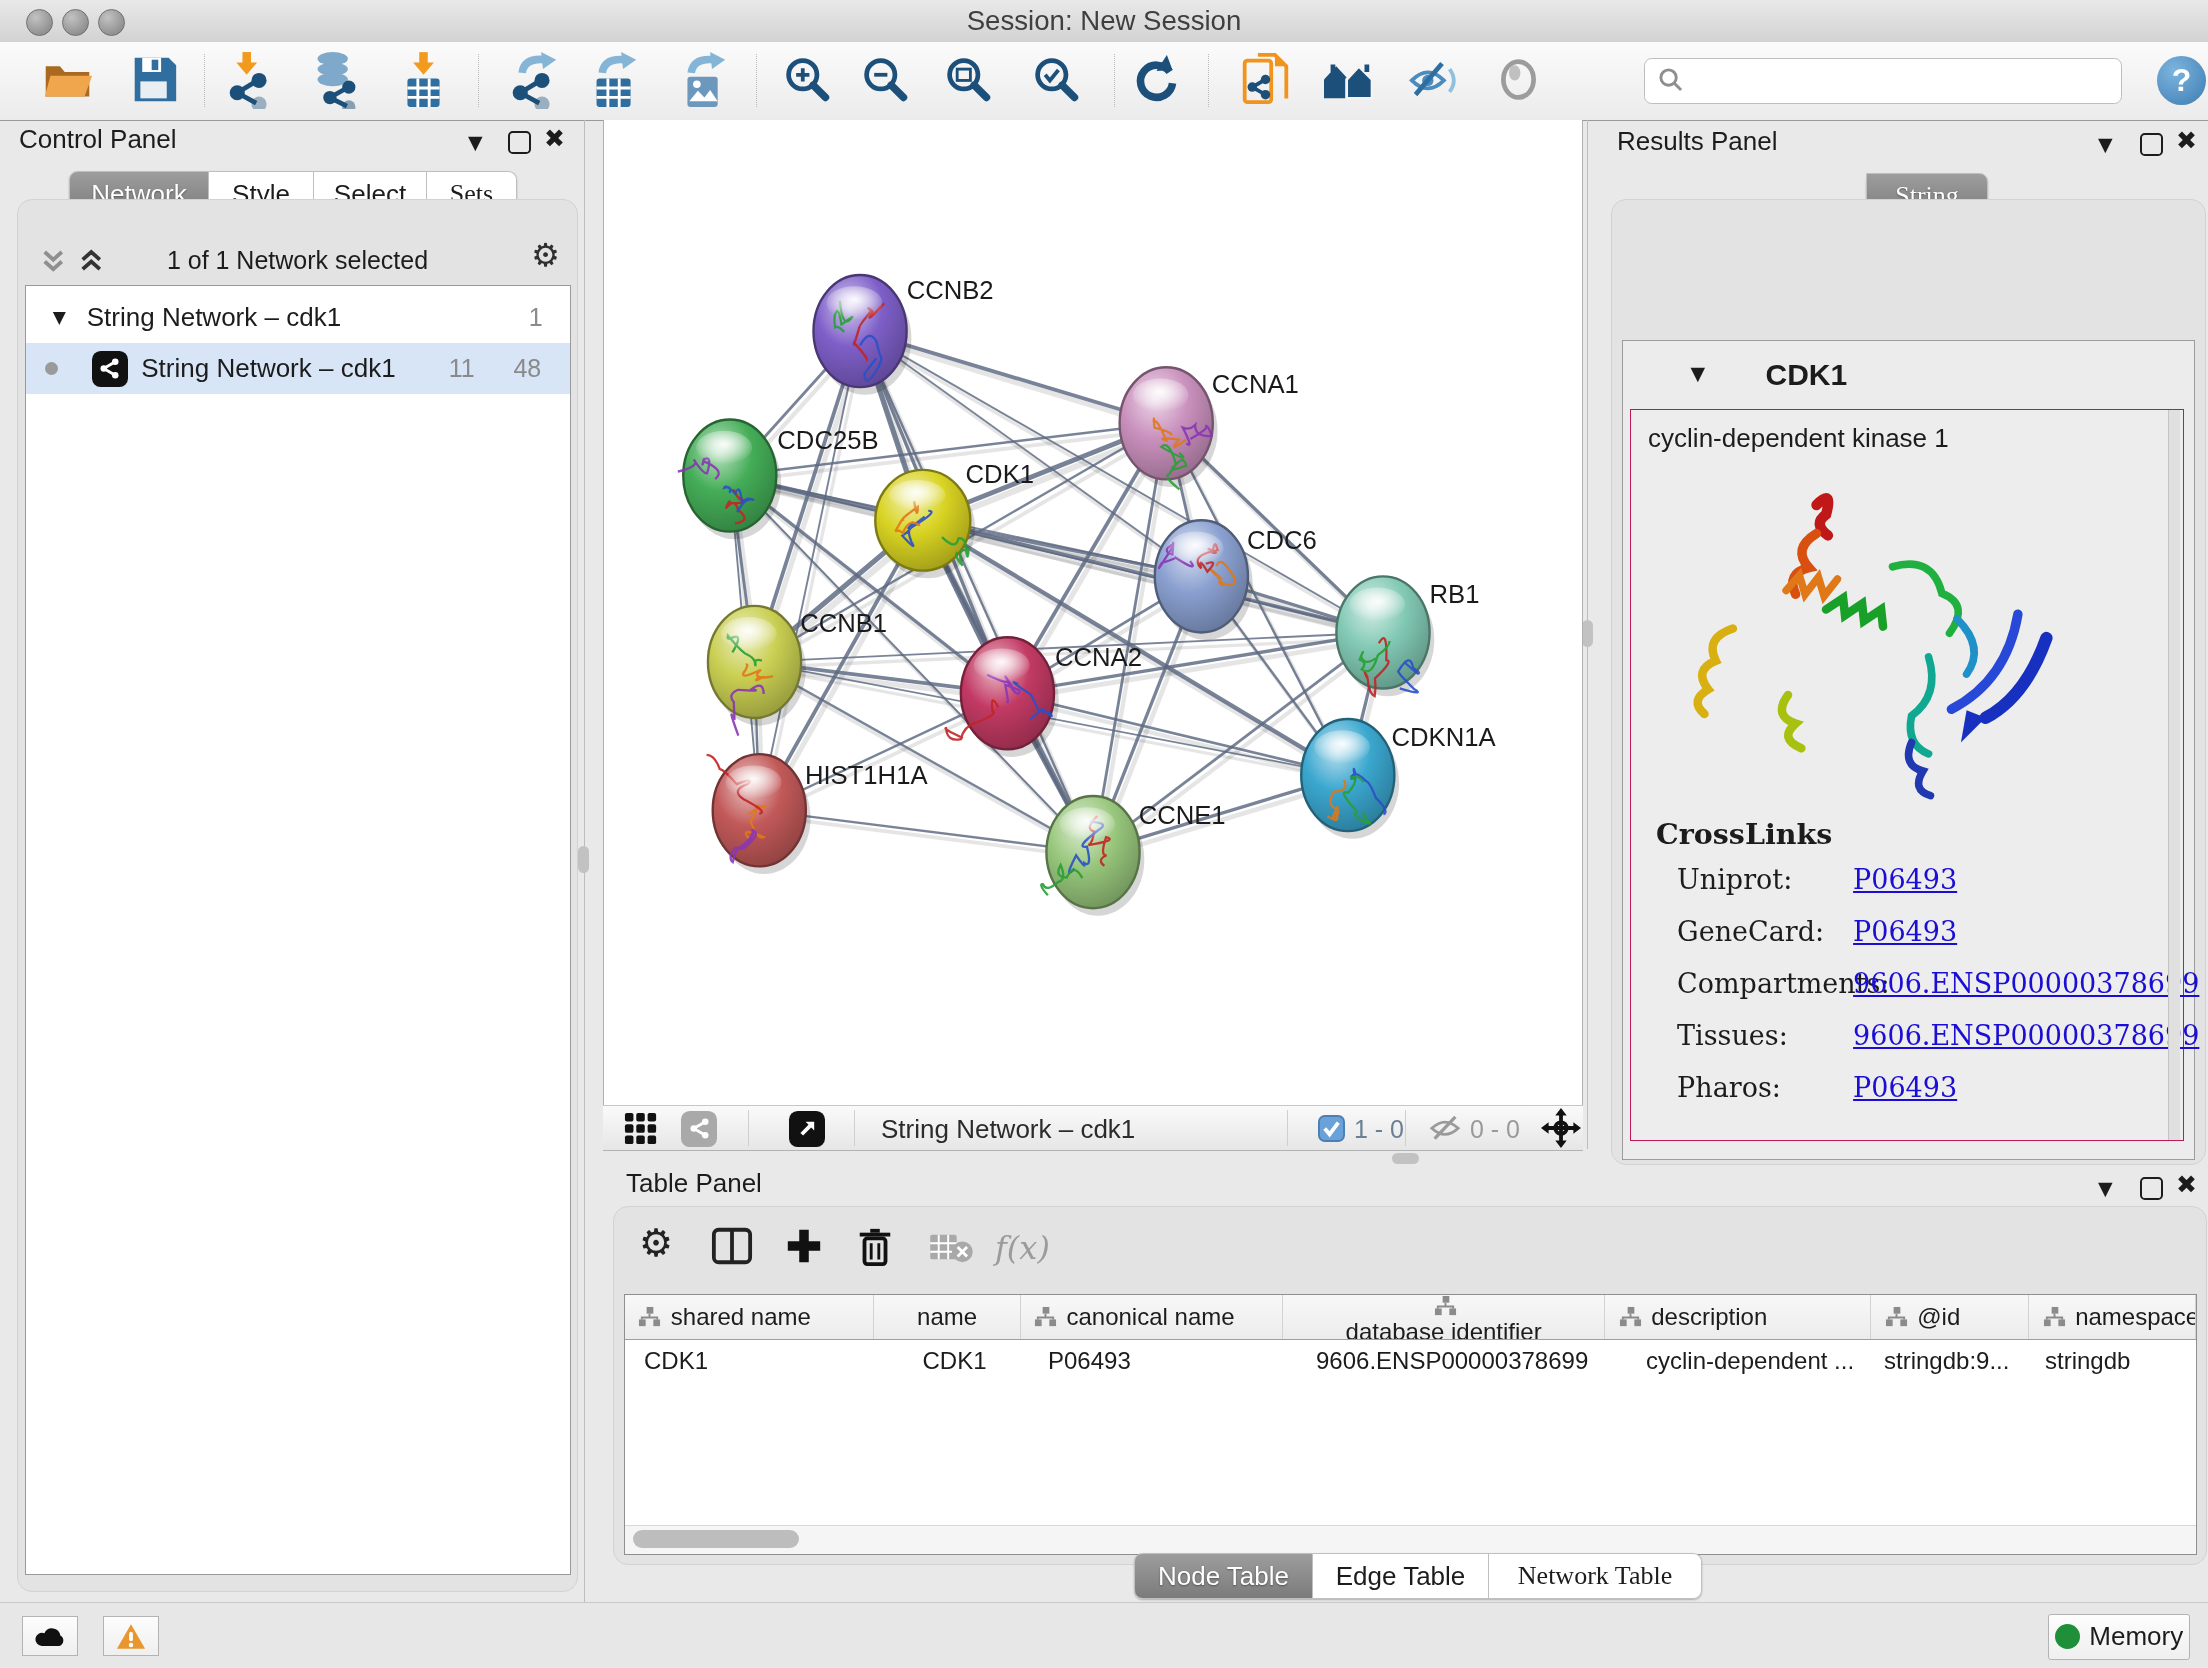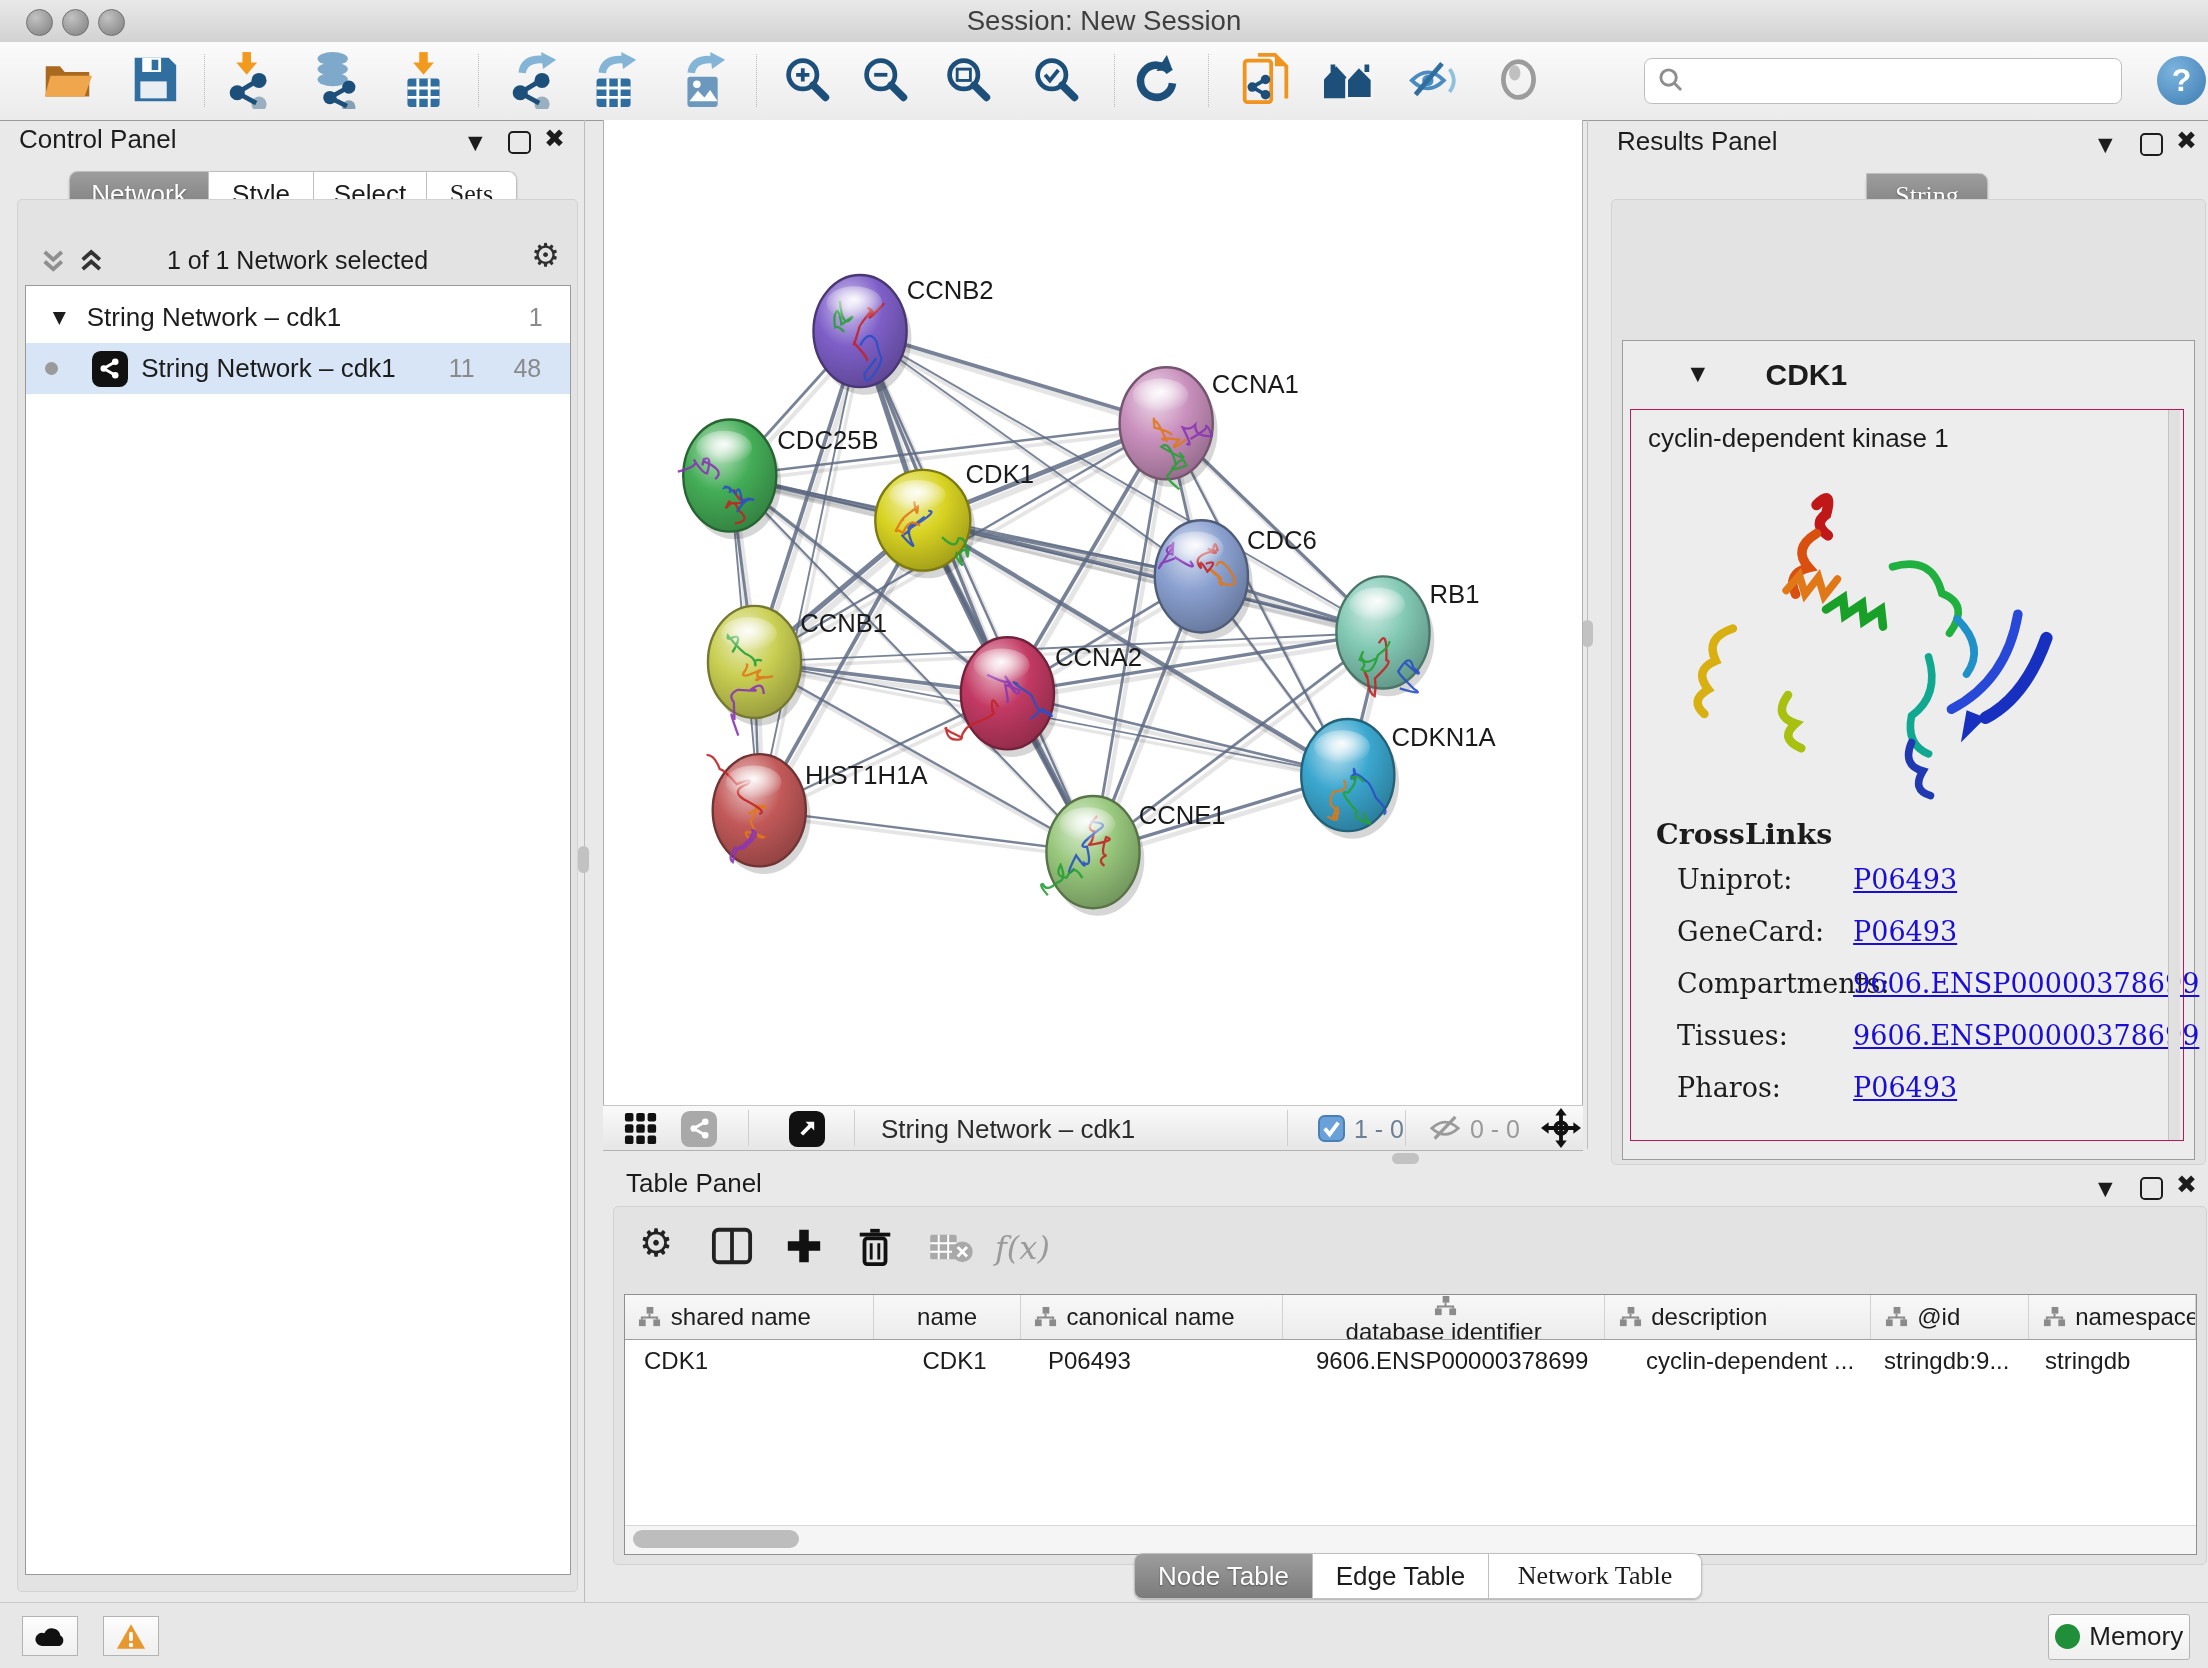--- a/index.html
+++ b/index.html
@@ -27,21 +27,21 @@
   .phead{font-size:26px;color:#1c1c1c;}
   .pico-tri{font-family:"DejaVu Sans",sans-serif;font-size:19px;color:#1c1c1c;}
   .pico-sq{width:19px;height:19px;border:2.9px solid #1c1c1c;border-radius:4.8px;display:inline-block;}
   .pico-x{font-family:"DejaVu Sans",sans-serif;font-size:25px;font-weight:bold;color:#1c1c1c;}
   .seg{display:flex;border-radius:8.6px;box-shadow:0 1px 1.9px rgba(0,0,0,.25);justify-content:center;}
   .seg .s{height:44px;line-height:44px;text-align:center;font-size:26px;background:#fff;
       border:1px solid #bfbfbf;border-left:none;}
   .seg .s:first-child{border-left:1px solid #bfbfbf;border-radius:8.6px 0 0 8.6px;}
   .seg .s:last-child{border-radius:0 8.6px 8.6px 0;font-family:Liberation Serif, serif;}
   .seg .s.sel{background:linear-gradient(#9d9d9d,#7b7b7b);color:#fff;text-shadow:0 1px 1.9px rgba(0,0,0,.4);}
-  .container{background:#e3e3e3;border:1px solid #d2d2d2;border-radius:5px;}
+  .container{background:#e3e3e3;border:1px solid #d2d2d2;border-radius:15px;}
   
   #cp-title{left:19px;top:124px;}
   #cp-tri{left:468px;top:131px;} #cp-sq{left:508px;top:131px;} #cp-x{left:544px;top:124px;}
   #cp-tabs{left:69px;top:171px;}
   #cp-container{left:17px;top:199px;width:559px;height:1391px;}
   #cp-status{left:0;top:38px;width:559px;height:46px;}
   #cp-status .txt{position:absolute;left:0;width:100%;text-align:center;font-size:25px;top:7.6px;}
   #cp-gear{position:absolute;right:17px;top:-1.9px;font-family:"DejaVu Sans",sans-serif;font-size:32px;color:#2f2f2f;}
   #cp-tree{left:6.7px;top:85px;width:544px;height:1288px;background:#fff;border:1.9px solid #999;}
   .trow{position:absolute;left:0;width:100%;height:51px;display:flex;align-items:center;}

